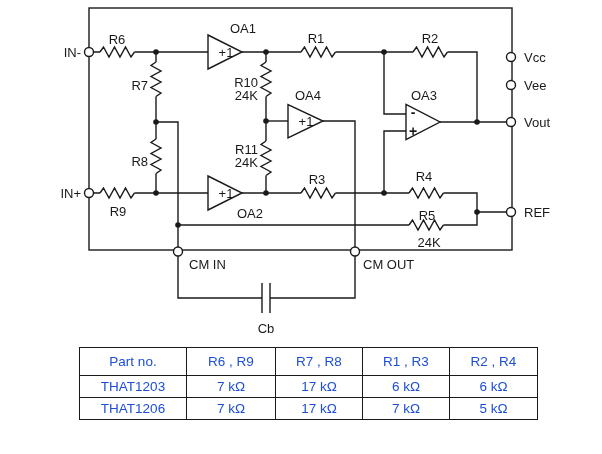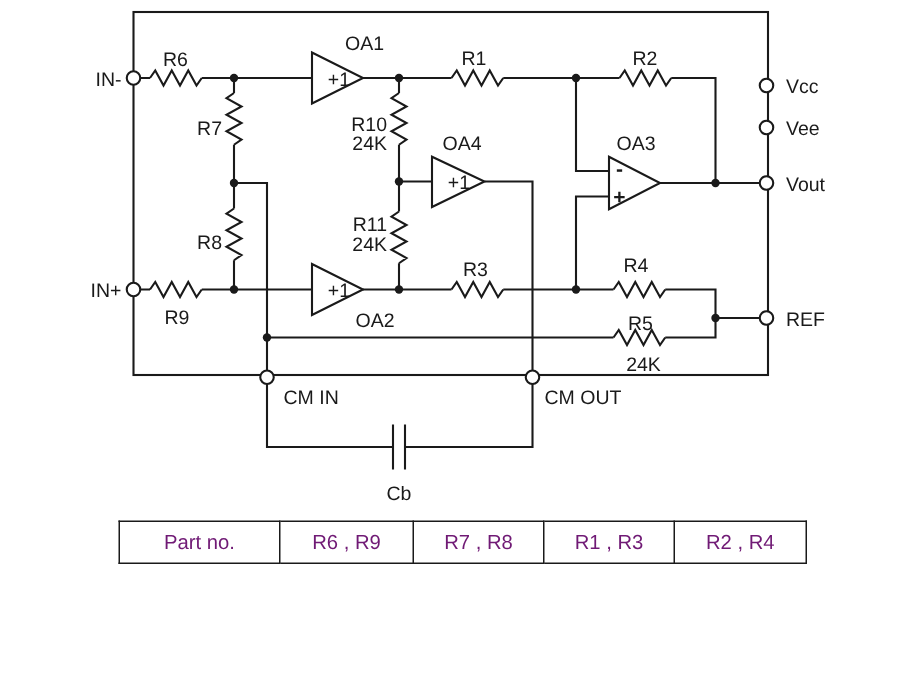--- a/index.html
+++ b/index.html
@@ -7,21 +7,21 @@
   .schematic{position:absolute;left:0;top:0;}
   svg text{font-family:"Liberation Sans",sans-serif;font-size:13px;fill:#1a1a1a;}
   svg text.mid{text-anchor:middle;}
   svg text.end{text-anchor:end;}
   svg text.sign{font-size:14px;font-weight:bold;}
   .wire{stroke:#1a1a1a;stroke-width:1.4;fill:none;}
   .shape{stroke:#1a1a1a;stroke-width:1.4;fill:#ffffff;}
   .dot{fill:#1a1a1a;stroke:none;}
   table.parts{position:absolute;left:79px;top:347px;border-collapse:collapse;table-layout:fixed;}
   table.parts th,table.parts td{border:1.6px solid #1a1a1a;text-align:center;vertical-align:middle;
-    font-size:13.5px;font-weight:normal;color:#701a75;padding:0;}
+    font-size:13.5px;font-weight:normal;color:#1d4ed8;padding:0;}
   table.parts th{height:27px;}
   table.parts td{height:21px;}
   col.c0{width:107px}col.c1{width:89px}col.c2{width:87px}col.c3{width:87px}col.c4{width:88px}
 </style>
 </head>
 <body>
 
 <svg class="schematic" width="602" height="345" viewBox="0 0 602 345">
   <defs>
     <path id="rh" d="M0 0 l3.5 -5 l5.5 10 l5.5 -10 l5.5 10 l5.5 -10 l5.5 10 l3.5 -5"></path>
@@ -141,14 +141,28 @@
       <col class="c4">
     </colgroup>
   <tbody>
       <tr>
     <th>Part no.</th>
     <th>R6 , R9</th>
     <th>R7 , R8</th>
     <th>R1 , R3</th>
     <th>R2 , R4</th>
   </tr>
+  <tr>
+    <td>THAT1203</td>
+    <td>7 kΩ</td>
+    <td>17 kΩ</td>
+    <td>6 kΩ</td>
+    <td>6 kΩ</td>
+  </tr>
+  <tr>
+    <td>THAT1206</td>
+    <td>7 kΩ</td>
+    <td>17 kΩ</td>
+    <td>7 kΩ</td>
+    <td>5 kΩ</td>
+  </tr>
 </tbody>
   </table>
 
 </body></html>

